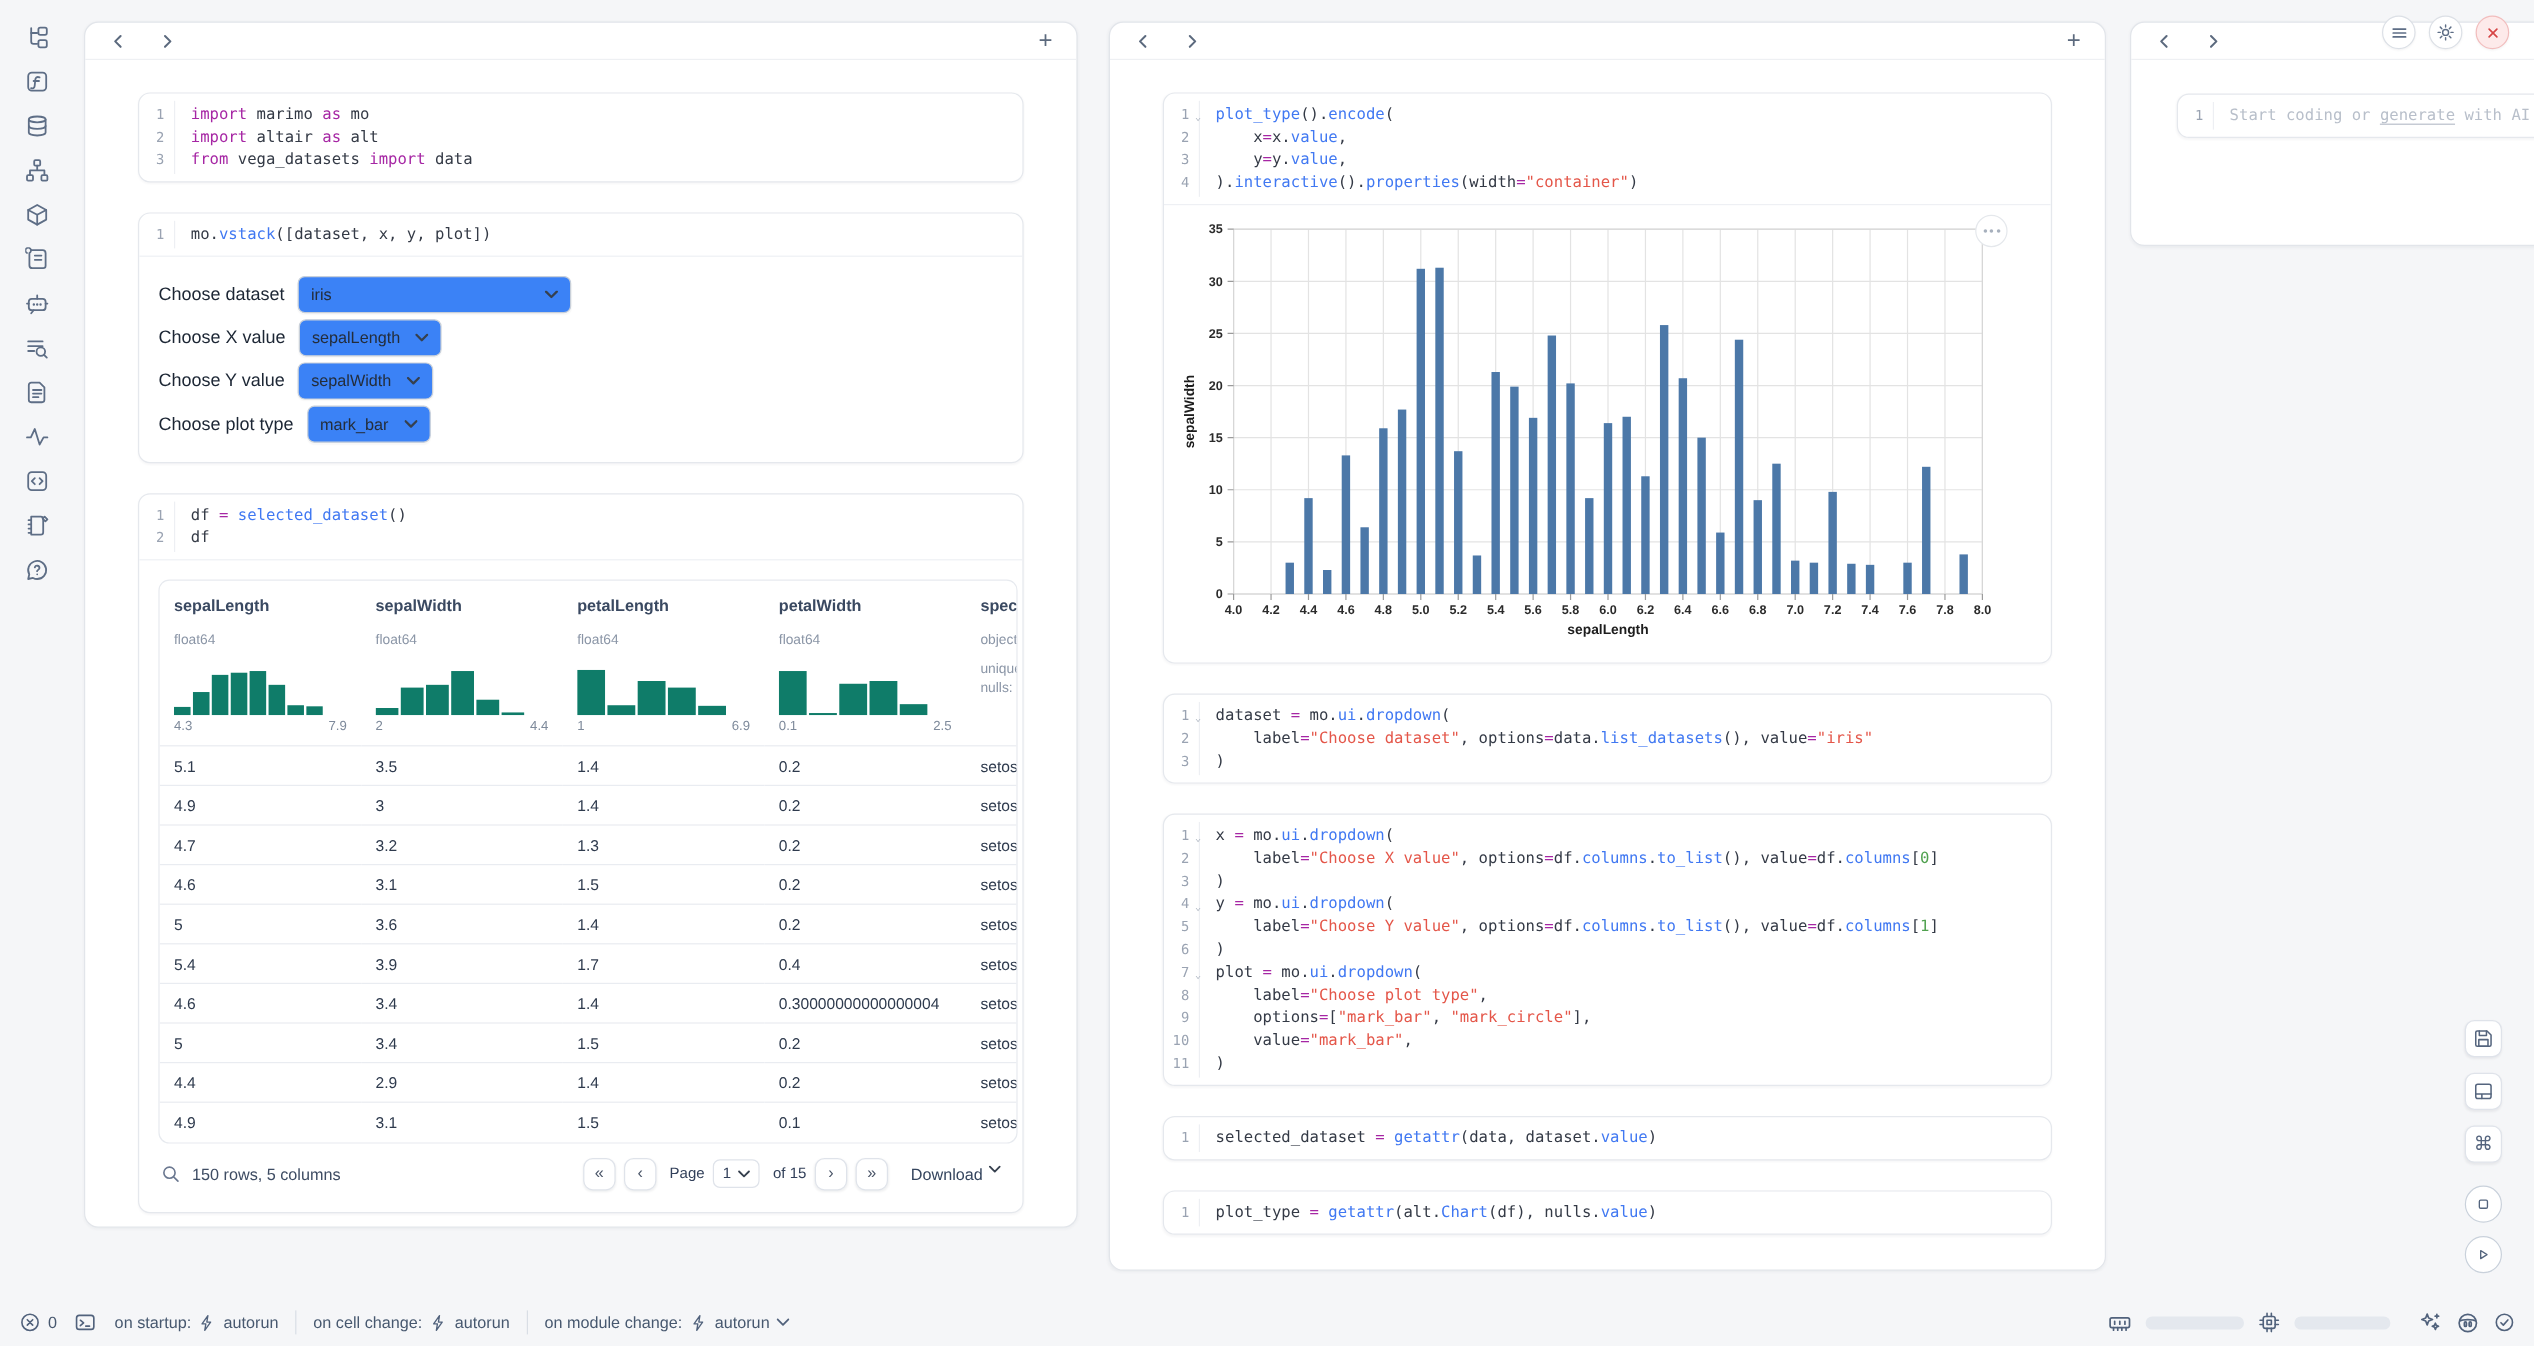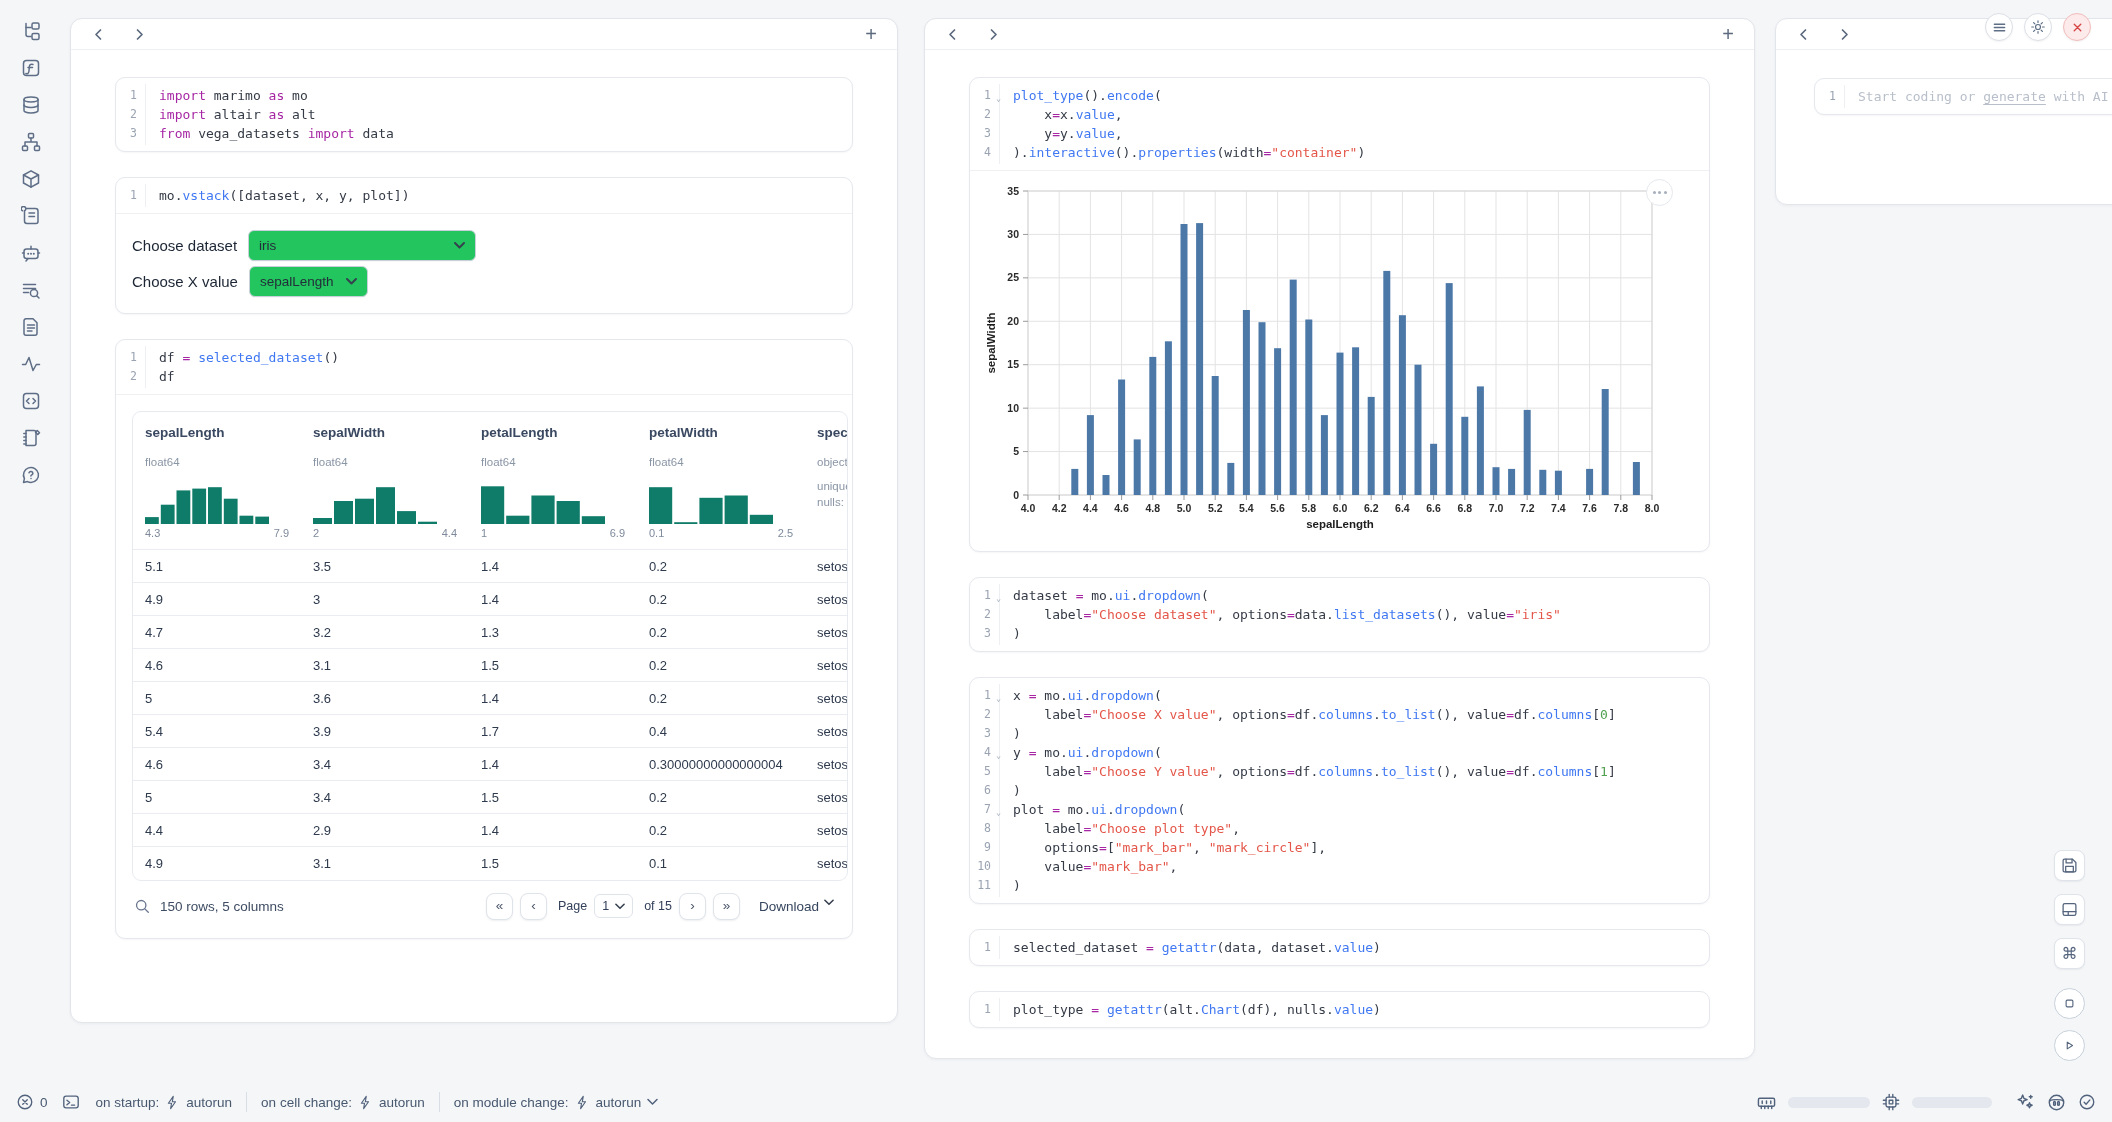--- a/index.html
+++ b/index.html
@@ -39,21 +39,21 @@
   .code .cl{border-left:0}
   .code-wrap{position:relative}
   .code-wrap::before{content:"";position:absolute;left:29px;top:6px;bottom:6px;width:1px;background:#edeff3}
   .tk-k{color:#a626a4}.tk-f{color:#4078f2}.tk-s{color:#e45649}.tk-n{color:#50a14f}.tk-p{color:#343a46}
   .cell-output{border-top:1px solid #eef0f4;padding:16px 16px;position:relative}
 
   
   .dd-row{display:flex;align-items:center;gap:11px;margin-bottom:5px;font-size:15px;color:#1c2634}
   .dd-row:last-child{margin-bottom:0}
   .select{display:inline-flex;align-items:center;gap:13px;height:31px;border:1px solid #c9d0d9;
-    border-radius:6px;padding:0 10px;font-size:13.5px;color:#242d3a;background:#22c55e;cursor:pointer;
+    border-radius:6px;padding:0 10px;font-size:13.5px;color:#242d3a;background:#3b82f6;cursor:pointer;
     box-shadow:0 1px 1px rgba(0,0,0,.03)}
   .select.wide{width:228px;justify-content:space-between}
   .select svg{stroke:#36404e;fill:none;stroke-width:1.9;stroke-linecap:round;stroke-linejoin:round}
 
   
   .table-box{border:1px solid #e7eaef;border-radius:9px;overflow:hidden;width:716px}
   .df-table{border-collapse:collapse;table-layout:fixed;width:840px;font-size:13px;color:#2e3a4d}
   .df-table th{text-align:left;vertical-align:top;padding:13px 12px 10px;font-weight:700}
   .th-name{font-size:13.5px;color:#3a4961;white-space:nowrap}
   .th-type{font-size:11.5px;color:#8a95a6;font-weight:400;margin-top:16px}
@@ -250,20 +250,38 @@
                 <span>iris</span>
                 <svg width="11" height="7" viewBox="0 0 11 7">
                   <path d="M1 1l4.5 4.5L10 1"></path>
                 </svg>
               </span>
             </div>
             <div class="dd-row">
               <span>Choose X value</span>
               <span class="select">
                 <span>sepalLength</span>
+                <svg width="11" height="7" viewBox="0 0 11 7">
+                  <path d="M1 1l4.5 4.5L10 1"></path>
+                </svg>
+              </span>
+            </div>
+            <div class="dd-row">
+              <span>Choose Y value</span>
+              <span class="select">
+                <span>sepalWidth</span>
+                <svg width="11" height="7" viewBox="0 0 11 7">
+                  <path d="M1 1l4.5 4.5L10 1"></path>
+                </svg>
+              </span>
+            </div>
+            <div class="dd-row">
+              <span>Choose plot type</span>
+              <span class="select">
+                <span>mark_bar</span>
                 <svg width="11" height="7" viewBox="0 0 11 7">
                   <path d="M1 1l4.5 4.5L10 1"></path>
                 </svg>
               </span>
             </div>
           </div>
       </div>
       <div class="cell">
         <div class="code-wrap">
             <div class="code" id="code-df">

